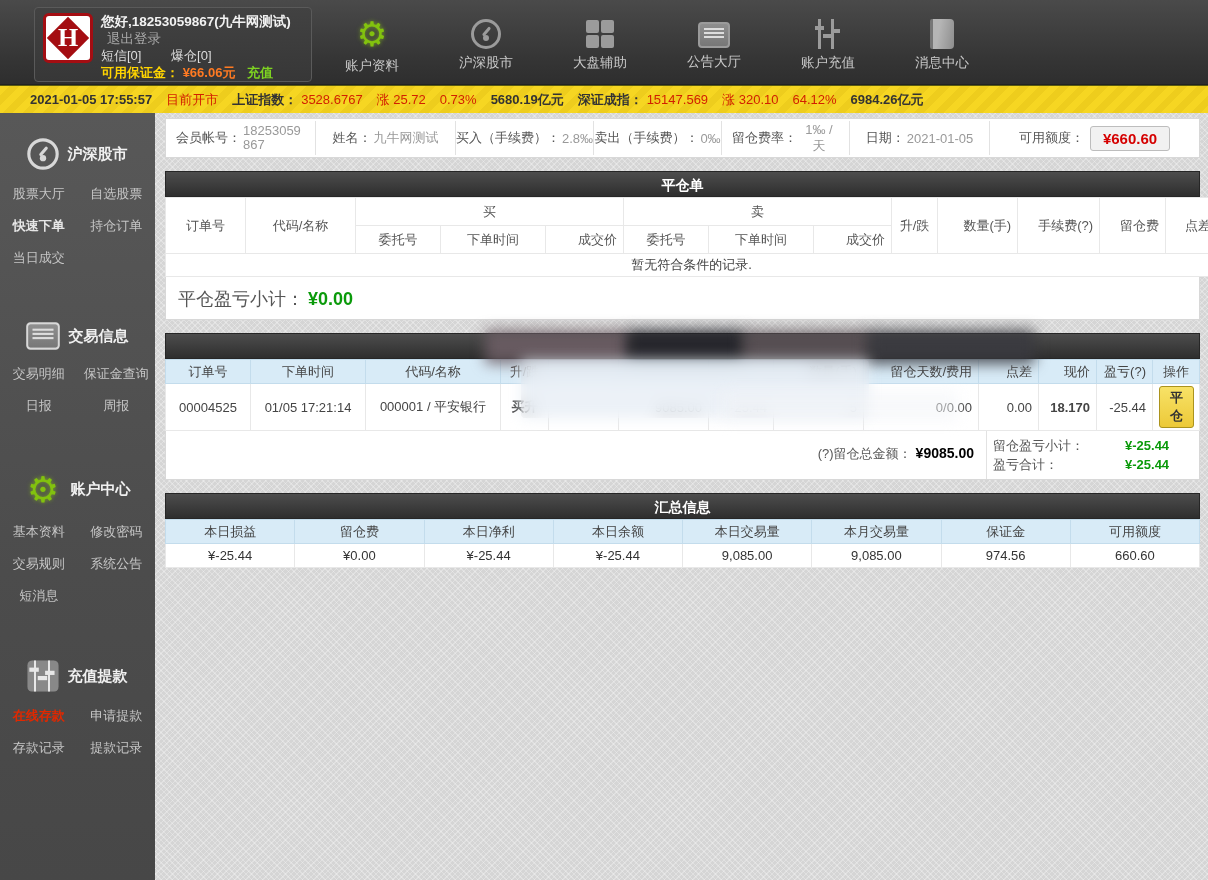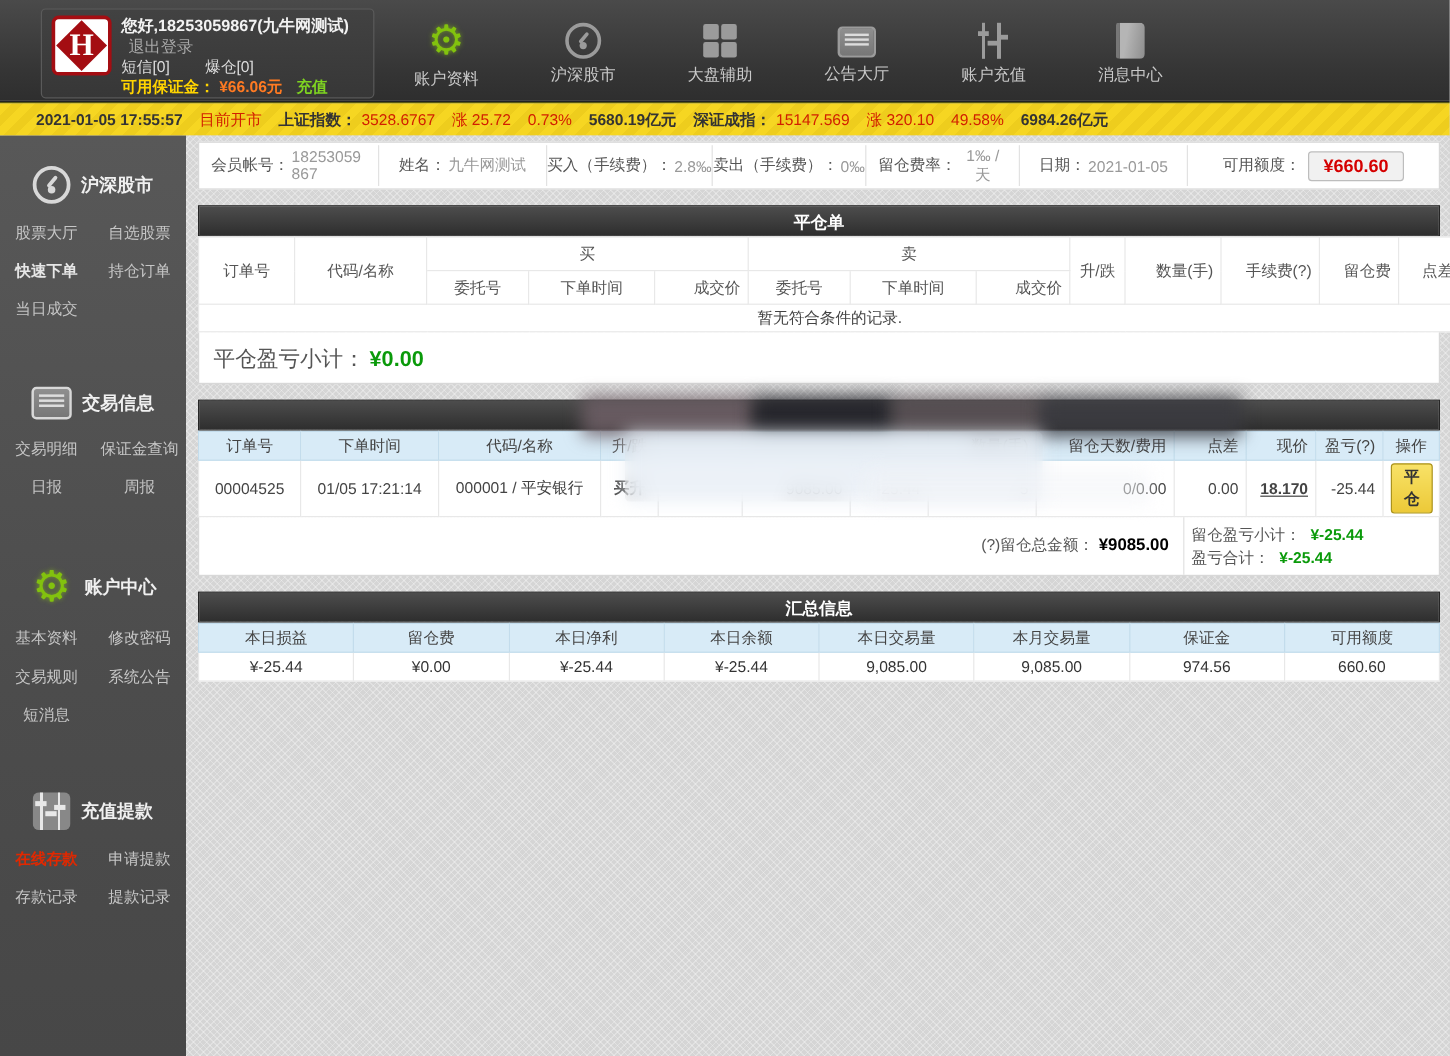--- a/index.html
+++ b/index.html
@@ -102,21 +102,21 @@
   .pos-wrap { position:relative; margin-top:13px; }
   .mt { margin-top:13px; }
   .btn-pc { background:linear-gradient(#f8e267,#ecc938); border:1px solid #ab931d; border-radius:3px; padding:2px 10px; font-size:13px; color:#333; font-weight:bold; cursor:pointer; }
   .dim { color:#b3b3b3; }
   .dim2 { color:#777; }
 
   .pos-totals { background:#fff; border:1px solid #d8d8d8; border-top:none; display:flex; font-size:13px; }
   .pt-left { flex:1; text-align:right; padding:14px 12px; color:#555; border-right:1px solid #e2e2e2; }
   .pt-left b { font-size:14px; margin-left:4px;}
   .pt-right { width:212px; padding:5px 10px 5px 6px; }
-  .pt-row { display:flex; justify-content:flex-start; gap:8px; line-height:19px; color:#555;}
+  .pt-row { display:flex; justify-content:space-between; gap:8px; line-height:19px; color:#555;}
   .pt-row b { width:64px; text-align:left; }
 
   .redact { position:absolute; filter:blur(7px); pointer-events:none; border-radius:4px;}
   .rd1 { left:320px; top:-3px; width:145px; height:34px; background:rgba(110,95,102,.85); }
   .rd2 { left:462px; top:-3px; width:118px; height:34px; background:rgba(35,35,42,.9); }
   .rd3 { left:578px; top:-3px; width:128px; height:34px; background:rgba(92,83,88,.8); }
   .rd4 { left:702px; top:-3px; width:168px; height:34px; background:rgba(58,58,64,.85); }
   .rd5 { left:356px; top:27px; width:348px; height:58px; background:rgba(233,239,246,.85); backdrop-filter:blur(3px); }
   .rd6 { left:558px; top:58px; width:235px; height:30px; background:rgba(242,244,247,.55); }
 
@@ -177,21 +177,21 @@
   <span class="tk-dark">2021-01-05 17:55:57</span>
   <span class="tk-red">目前开市</span>
   <span class="tk-dark" style="margin-right:4px;">上证指数：</span>
   <span class="tk-red">3528.6767</span>
   <span class="tk-red">涨 25.72</span>
   <span class="tk-red">0.73%</span>
   <span class="tk-plain">5680.19亿元</span>
   <span class="tk-dark" style="margin-right:4px;">深证成指：</span>
   <span class="tk-red">15147.569</span>
   <span class="tk-red">涨 320.10</span>
-  <span class="tk-red">49.58%</span>
+  <span class="tk-red">64.12%</span>
   <span class="tk-plain">6984.26亿元</span>
 </div>
 
 <div class="sidebar light">
   <div class="side-section">
     <div class="side-head">
       <span class="ic ic-gauge"></span>
       <span>沪深股市</span>
     </div>
     <div class="side-items">
@@ -370,21 +370,21 @@
           <td class="td-c">00004525</td>
           <td class="td-c">01/05 17:21:14</td>
           <td class="td-c">000001 / 平安银行</td>
           <td class="td-c red" style="font-weight:bold;">买升</td>
           <td></td>
           <td class="td-r dim">9085.00</td>
           <td class="td-r dim2">-25.44</td>
           <td class="td-r">5</td>
           <td class="td-r">0/0.00</td>
           <td class="td-r">0.00</td>
-          <td class="td-r green" style="font-weight:bold;text-decoration:underline;">18.170</td>
+          <td class="td-r green" style="font-weight:bold;">18.170</td>
           <td class="td-r navy">-25.44</td>
           <td class="td-c"><button class="btn-pc">平仓</button></td>
         </tr>
       </tbody>
     </table>
     <div class="pos-totals">
       <div class="pt-left">
         <span>(?)留仓总金额：</span><b class="red">¥9085.00</b>
       </div>
       <div class="pt-right">

